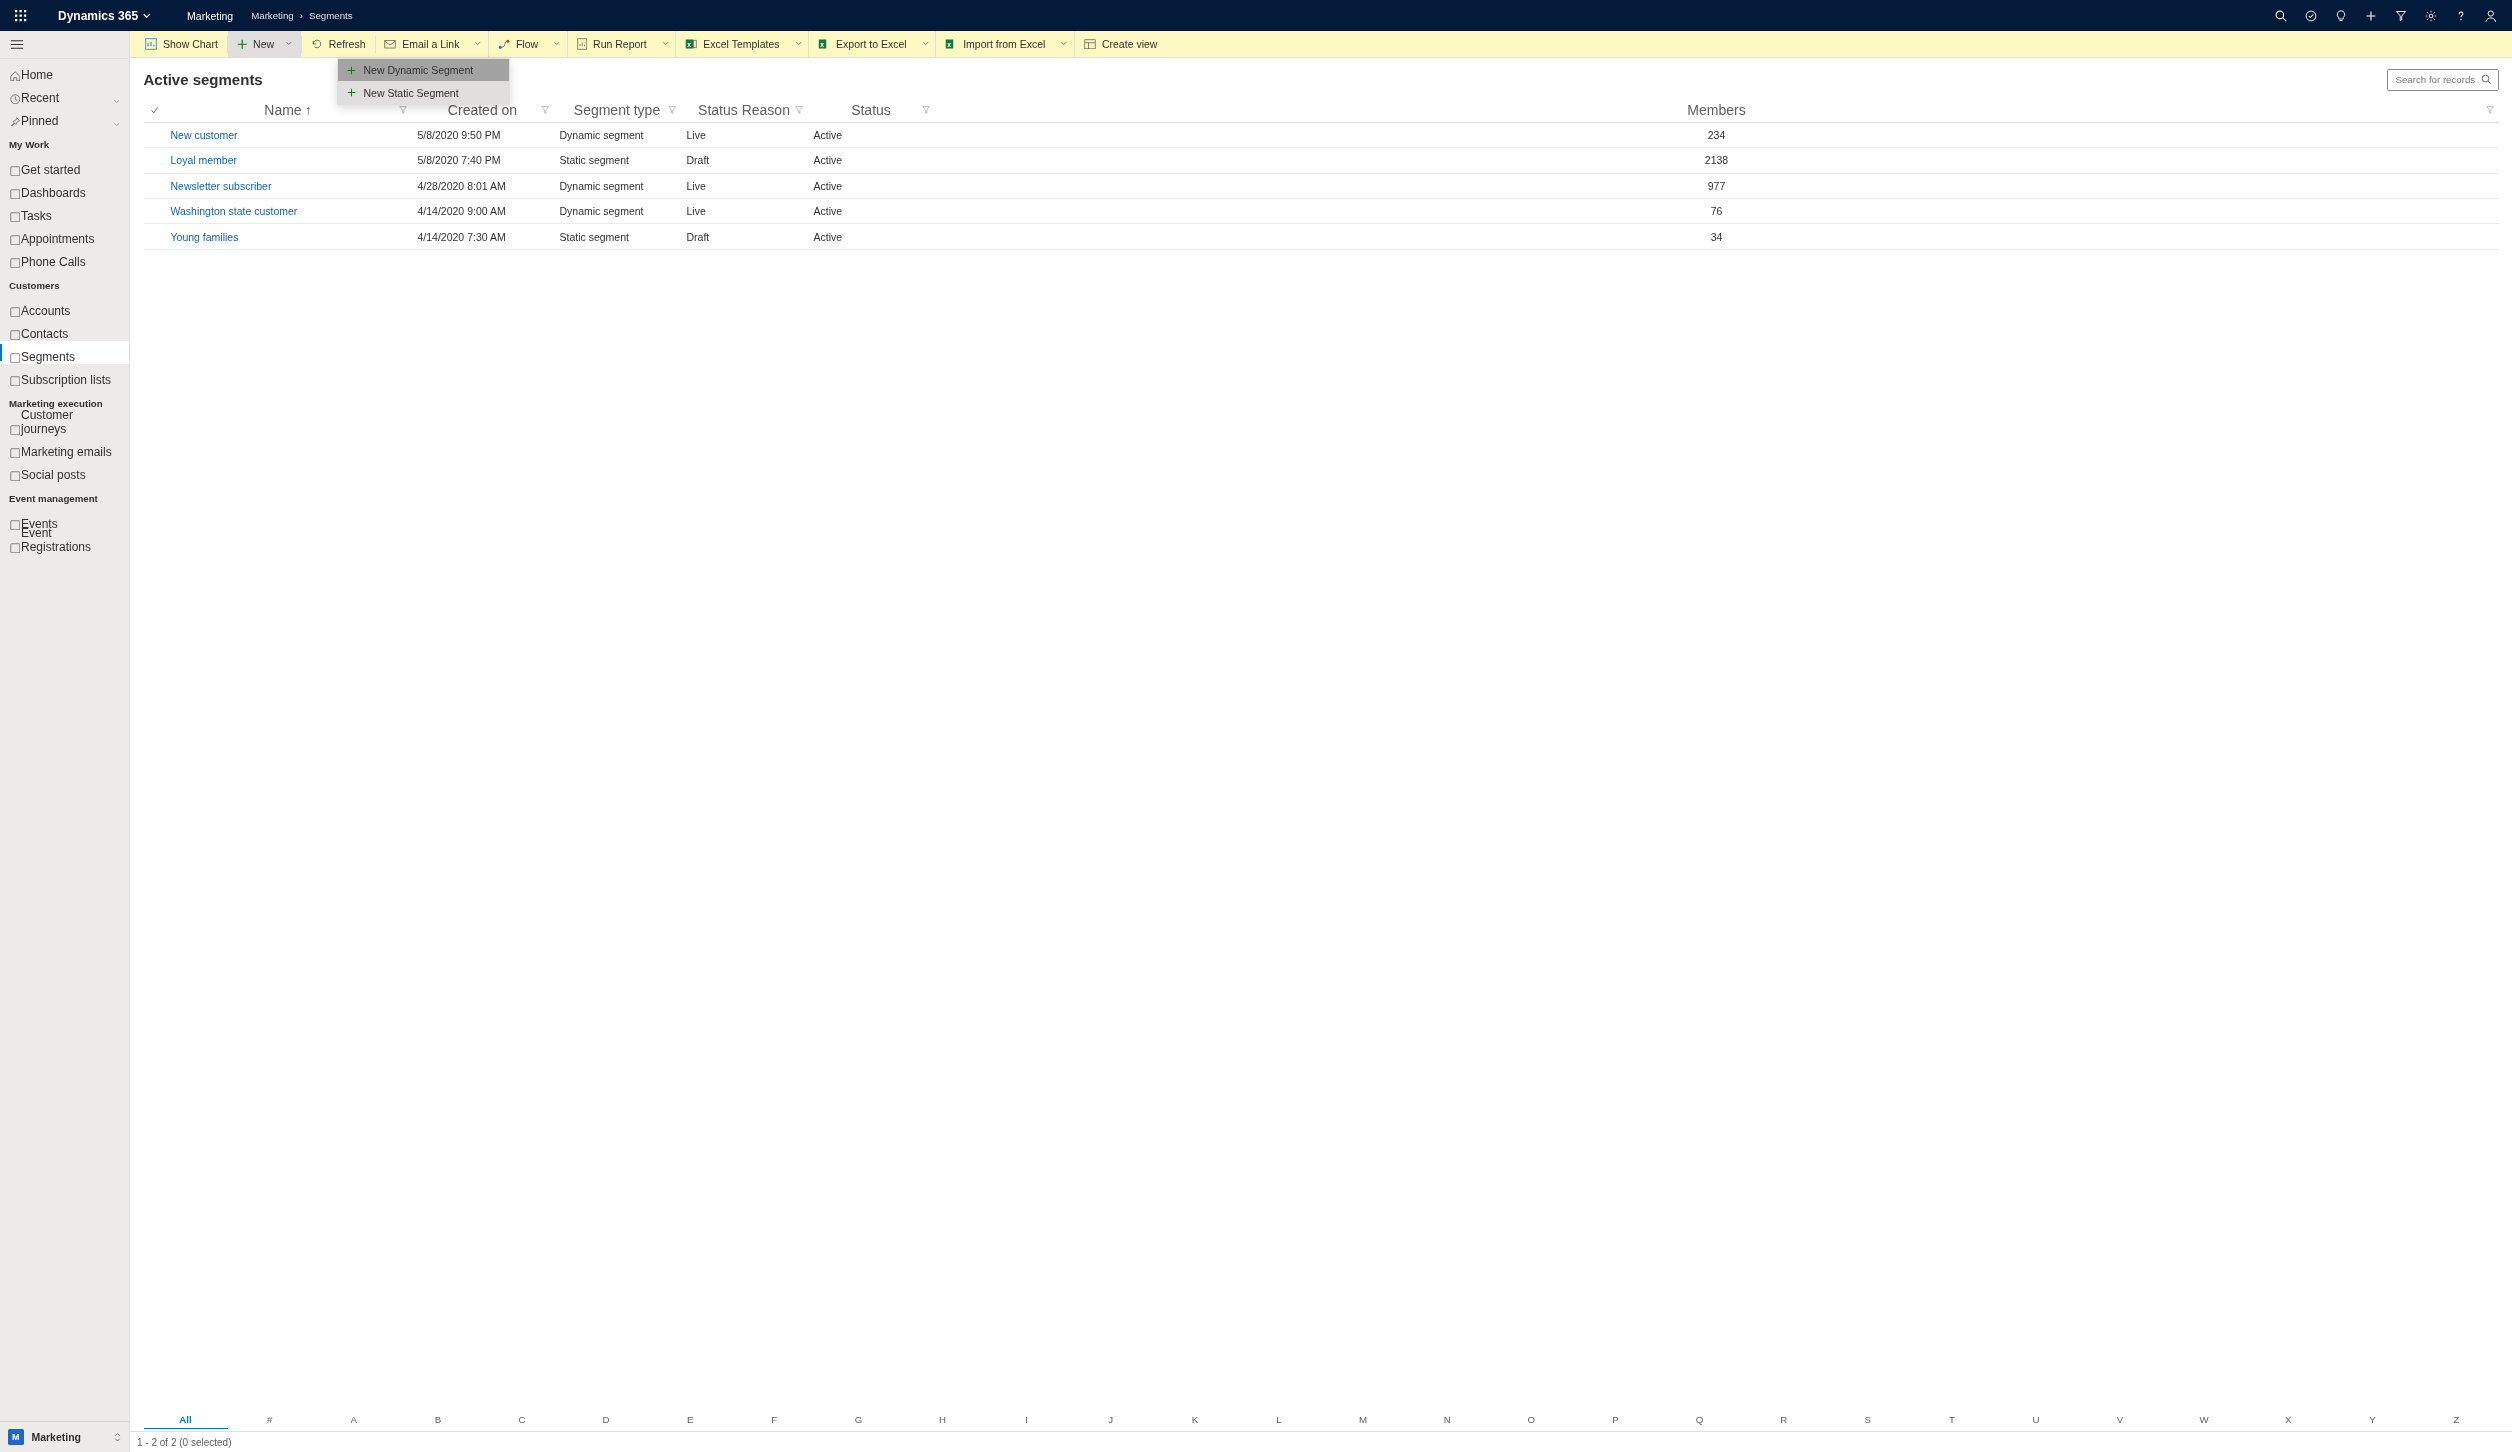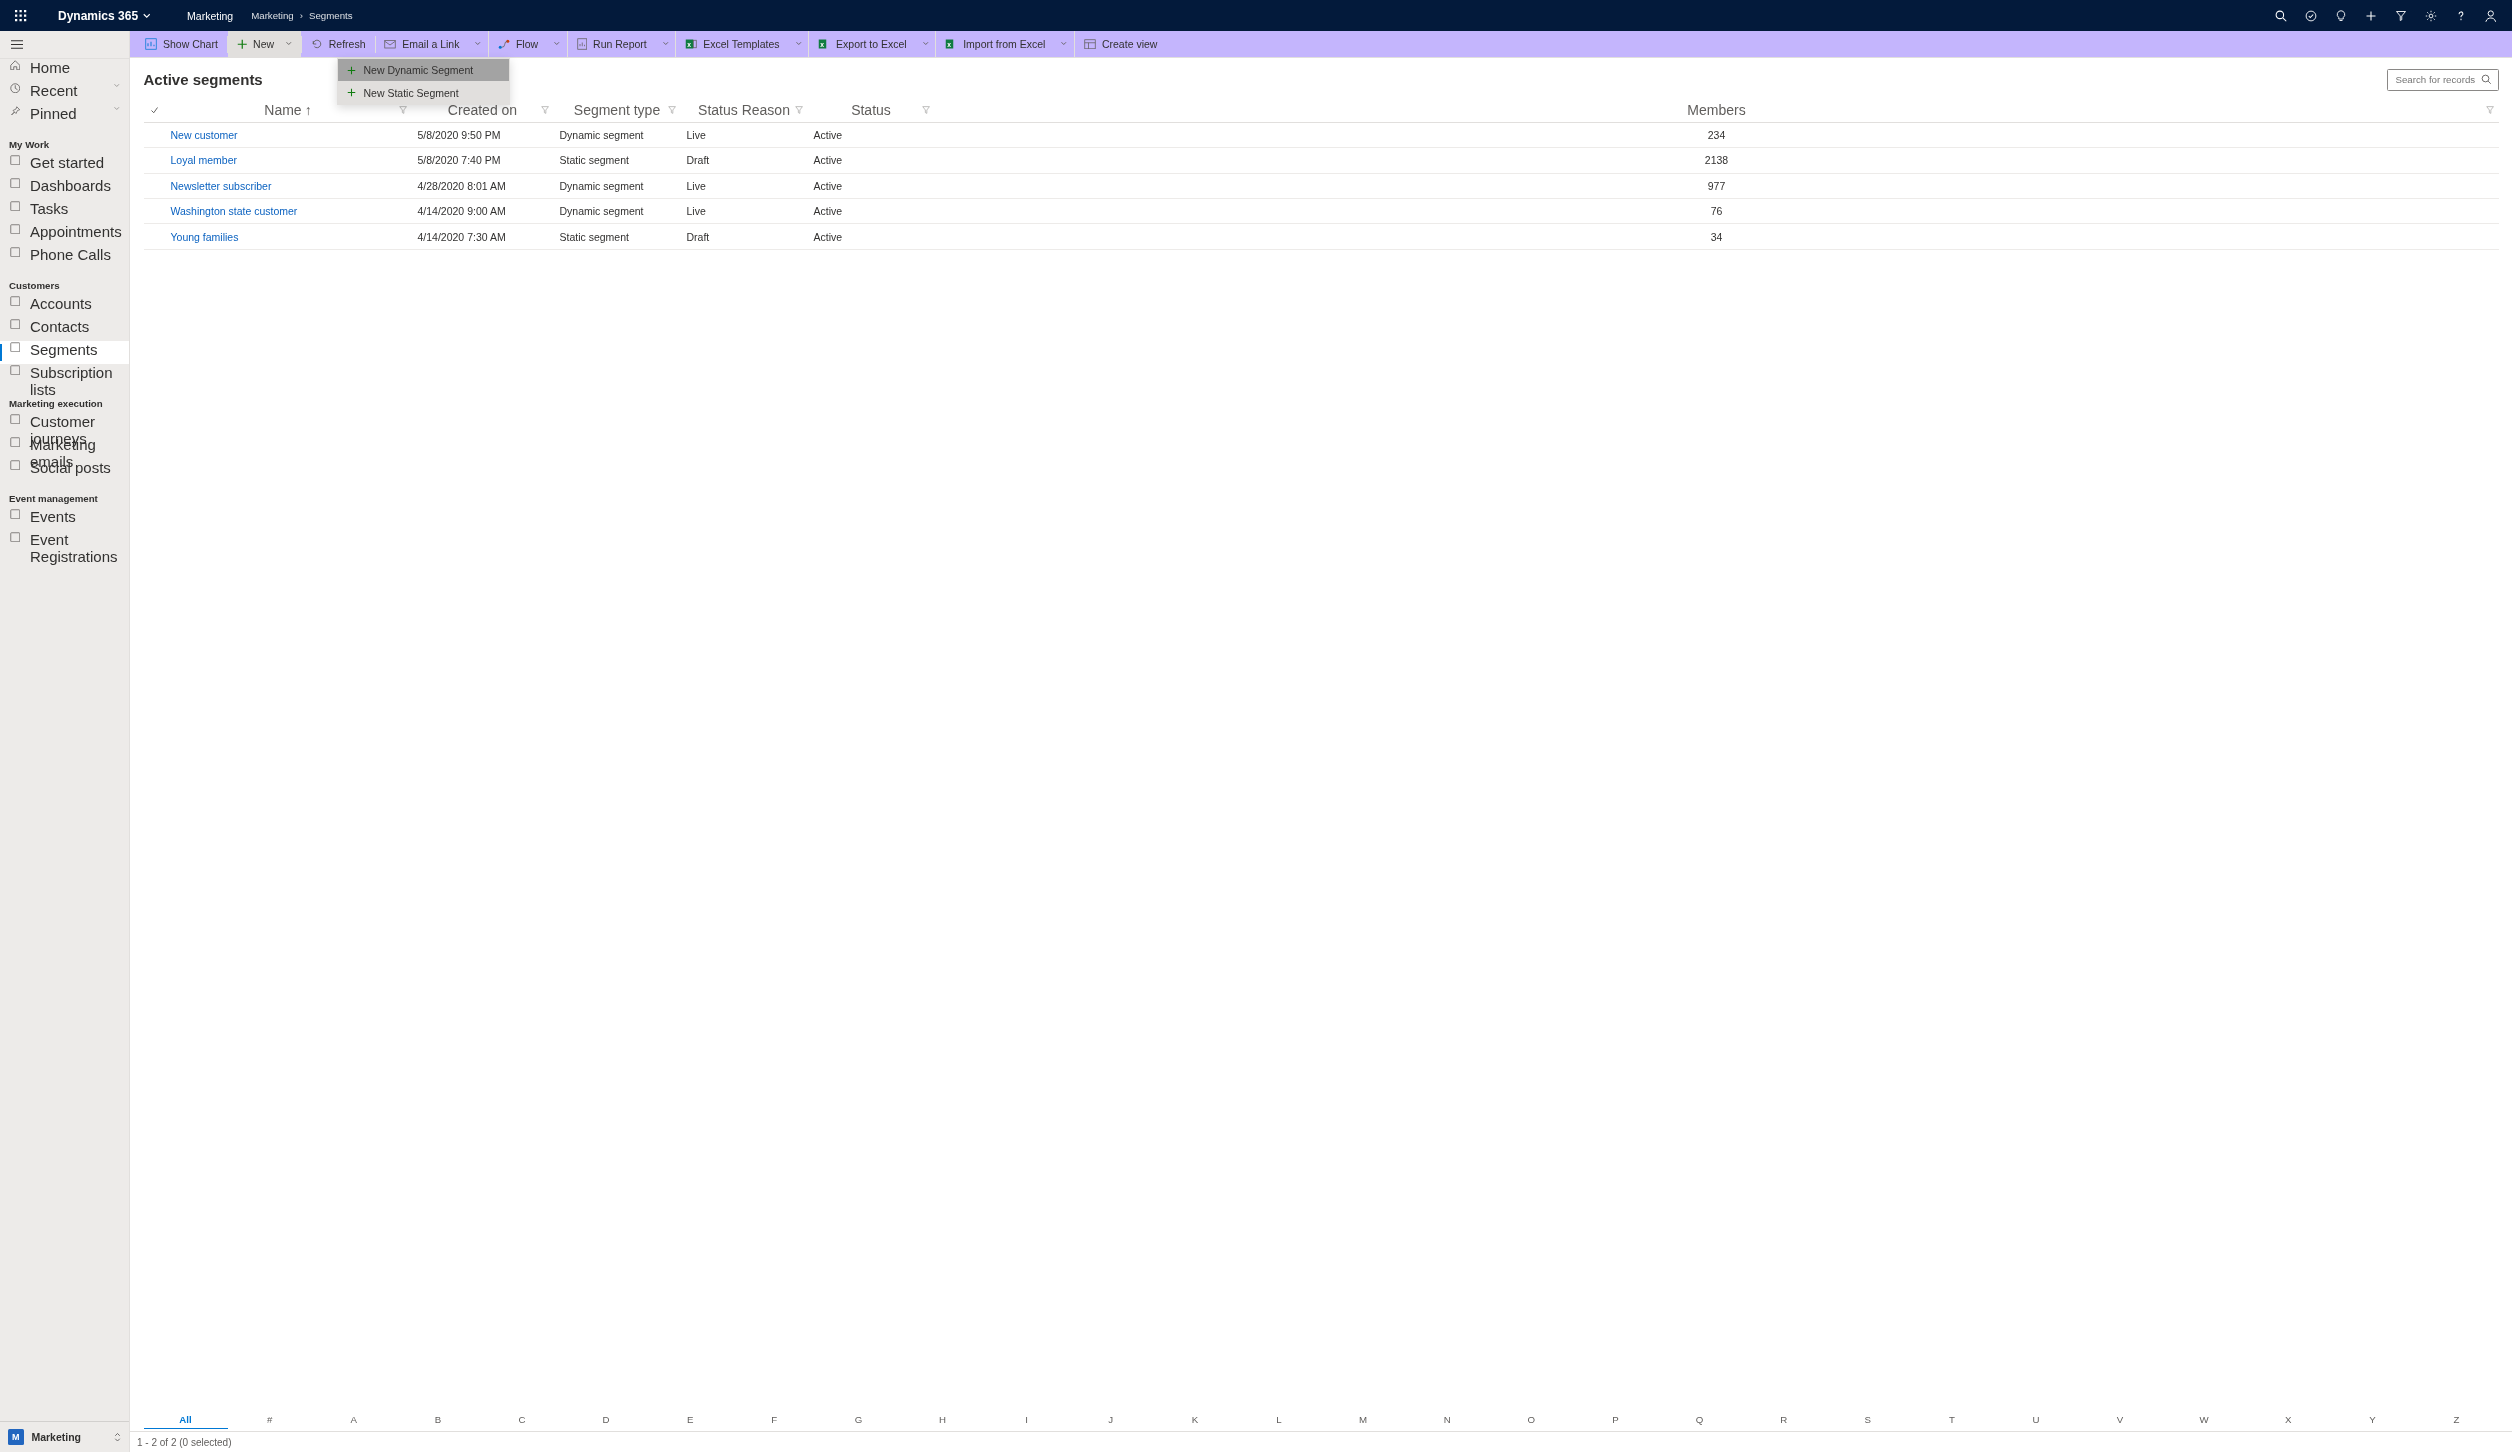--- a/index.html
+++ b/index.html
@@ -15,35 +15,35 @@
 .topnav .iconbtn{width:30px;height:30px;display:flex;align-items:center;justify-content:center;cursor:pointer}
 
 
 .main{display:flex;height:calc(100% - 31px)}
 
 
 .sidebar{width:130px;background:#edebe9;border-right:0.7px solid #e1dfdd;display:flex;flex-direction:column;overflow:hidden}
 .sidebar .hamburger{height:28px;display:flex;align-items:center;padding-left:10.5px;border-bottom:0.7px solid #e1dfdd;cursor:pointer}
 .sidebar-scroll{flex:1;overflow-y:auto}
 .section-title{font-weight:600;font-size:9.7px;padding:10.5px 9px 4.5px}
-.nav-item{display:flex;align-items:flex-start;height:23px;padding:0 9px;gap:9px;cursor:pointer;font-size:15px;position:relative}
+.nav-item{display:flex;align-items:flex-end;height:23px;padding:0 9px;cursor:pointer;font-size:12px;position:relative}
 .nav-item.active{background:#fff}
 .nav-item.active::before{content:"";position:absolute;left:0;top:3px;bottom:3px;width:2.2px;background:#0078d4}
 .nav-item .chev{margin-left:auto;opacity:.6}
 .nav-icn{width:12px;height:12px;display:inline-flex;align-items:center;justify-content:center;flex-shrink:0}
 
 .area-switcher{display:flex;align-items:center;height:31px;padding:0 7.5px;gap:7.5px;border-top:0.7px solid #d2d0ce}
 .area-swatch{width:16.4px;height:16.4px;background:#2266bf;color:#fff;font-size:9px;font-weight:600;display:flex;align-items:center;justify-content:center;border-radius:1.5px}
 .area-label{font-weight:600;flex:1}
 
 
 .content{flex:1;display:flex;flex-direction:column;min-width:0;position:relative}
 
 
-.cmdbar{display:flex;align-items:stretch;height:27px;border-bottom:0.7px solid #e1dfdd;background:#c4b5fd;padding-left:6px}
+.cmdbar{display:flex;align-items:stretch;height:27px;border-bottom:0.7px solid #e1dfdd;background:#fef9c3;padding-left:6px}
 .cmdbtn{display:flex;align-items:center;gap:6px;padding:0 9px;cursor:pointer;white-space:nowrap}
 .cmdbtn.open{background:#e1dfdd}
 .cmdchev{display:flex;align-items:center;padding:0 6px;cursor:pointer;border-right:0.7px solid #e1dfdd}
 .cmdsep{width:0.7px;background:#e1dfdd;margin:4.5px 0}
 
 
 .dropdown{position:absolute;top:27px;left:207px;width:173px;background:#a3a3a3;border:0.7px solid #e1dfdd;box-shadow:0 3px 9px rgba(0,0,0,.15);z-index:50}
 .dropdown-item{display:flex;align-items:center;gap:7.5px;height:22.4px;padding:0 9px;cursor:pointer}
 .dropdown-item:hover,.dropdown-item.hover{background:#e1dfdd}
 

